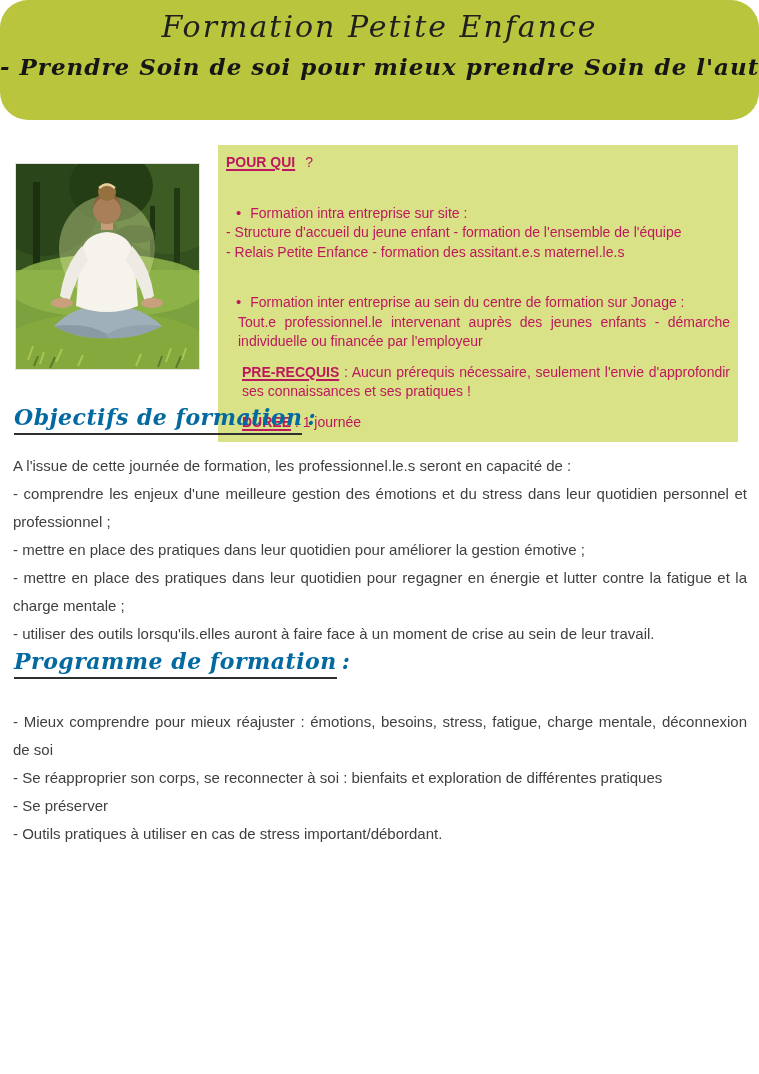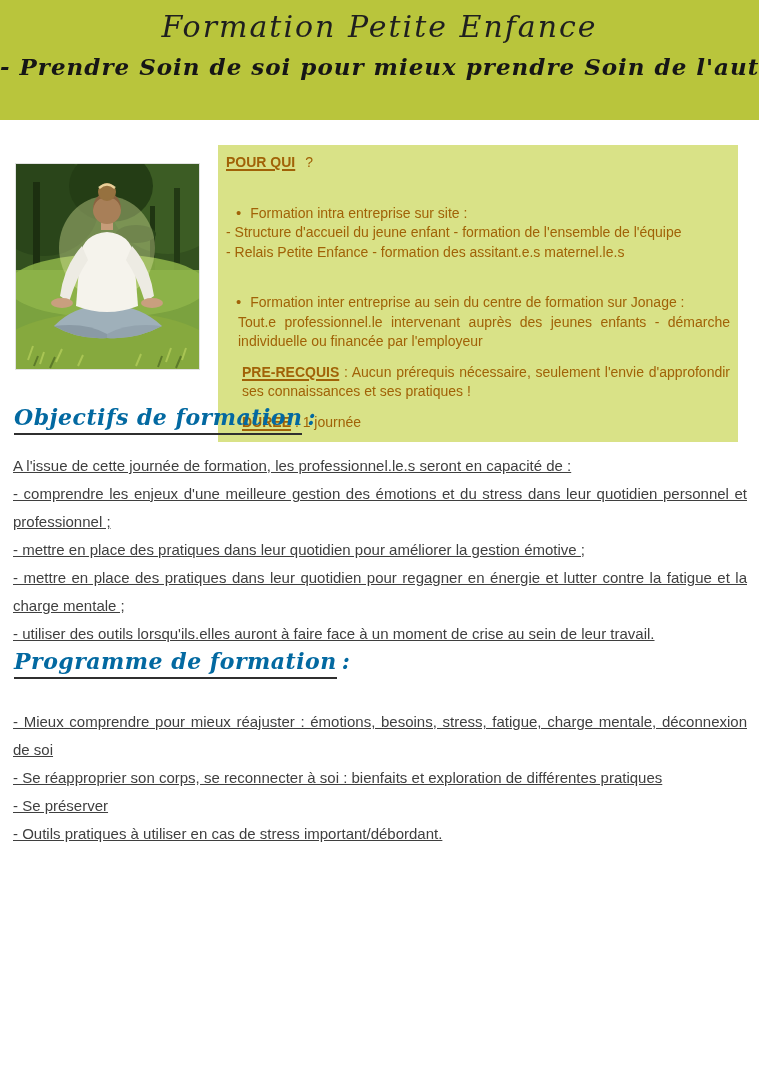--- a/index.html
+++ b/index.html
@@ -2,38 +2,38 @@
 <html><head>
 <meta charset="utf-8">
 <style>
   html,body { margin:0; padding:0; }
   body {
     width:759px; height:1074px; position:relative; background:#ffffff;
     font-family:"Liberation Sans", sans-serif; overflow:hidden;
   }
   .band {
     position:absolute; top:0; left:0; width:759px; height:120px;
-    background:#b9c53c; text-align:center; color:#1f1f1f;
+    background:#b9c53c; text-align:center; color:#1f1f1f;border-radius:28px;
   }
   .band-title {
     font-family:"DejaVu Serif", serif; font-style:italic; font-weight:500;
     font-size:30px; padding-top:9px; letter-spacing:2px; white-space:nowrap;
   }
   .band-subtitle {
     font-family:"DejaVu Serif", serif; font-style:italic; font-weight:700;
     font-size:23px; margin-top:9px; letter-spacing:1px; white-space:nowrap; color:#161616;
   }
   .photo {
     position:absolute; left:15px; top:163px; width:185px; height:207px;
     border:1px solid #e2e2e2; box-sizing:border-box; overflow:hidden;
   }
   .photo svg { display:block; }
   .info-box {
     position:absolute; left:218px; top:145px; width:520px; box-sizing:border-box;
-    background:#d9e287; padding:8px 8px 10px 8px; color:#a16207;
+    background:#d9e287; padding:8px 8px 10px 8px; color:#be185d;
     font-size:14px; line-height:19.5px;
   }
   .label {
     font-weight:bold; text-decoration:underline;
     text-decoration-thickness:1.5px; text-underline-offset:2px;
   }
   .q-mark { margin-left:10px; }
   .box-line { margin:0; }
   .bullet { padding-left:10px;margin-top:30px; }
   .bullet::before { content:"\2022"; font-size:15px; margin-right:9px; }
@@ -45,21 +45,21 @@
     font-size:22px; letter-spacing:0.5px;
   }
   .script-heading .underlined {
     border-bottom:2px solid #2f2f2f; padding-bottom:3px;
   }
   .script-heading .colon { margin-left:5px; }
   #objectifs-heading { top:404px; }
   #programme-heading { top:648px; }
   .body-text {
     position:absolute; left:13px; width:734px; color:#3f3f3f;
-    font-size:15px; line-height:28px;text-decoration:underline;
+    font-size:15px; line-height:28px;
   }
   #objectifs-text { top:452px; }
   #programme-text { top:708px; }
   .body-text div { margin:0; }
 </style>
 </head>
 <body>
 
 <div class="band">
   <div class="band-title">Formation Petite Enfance</div>

